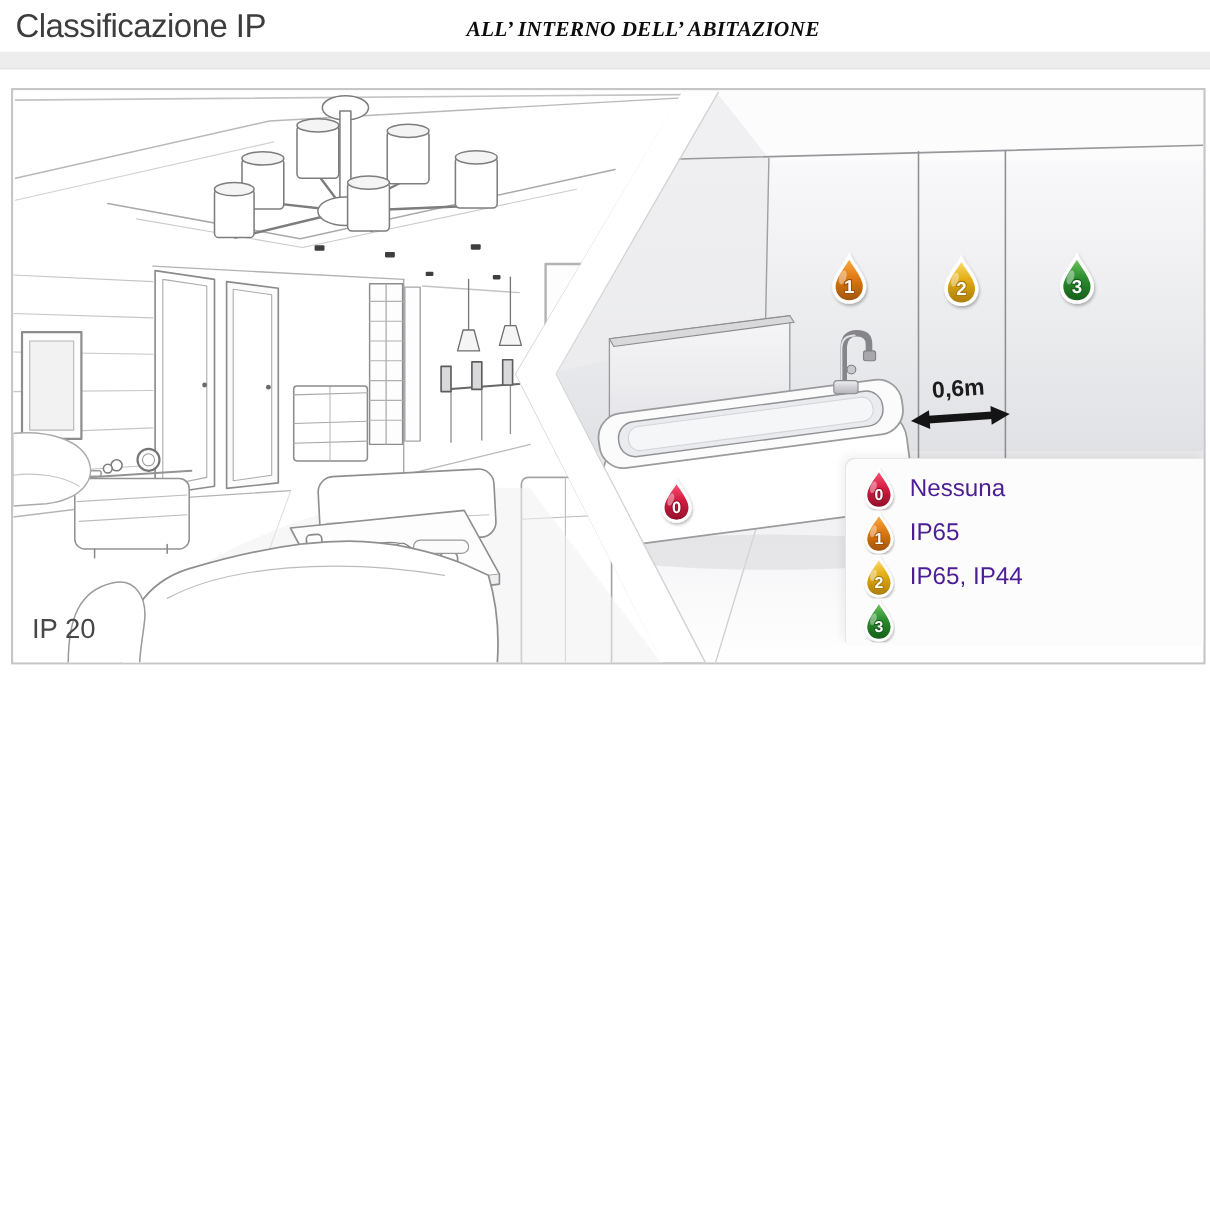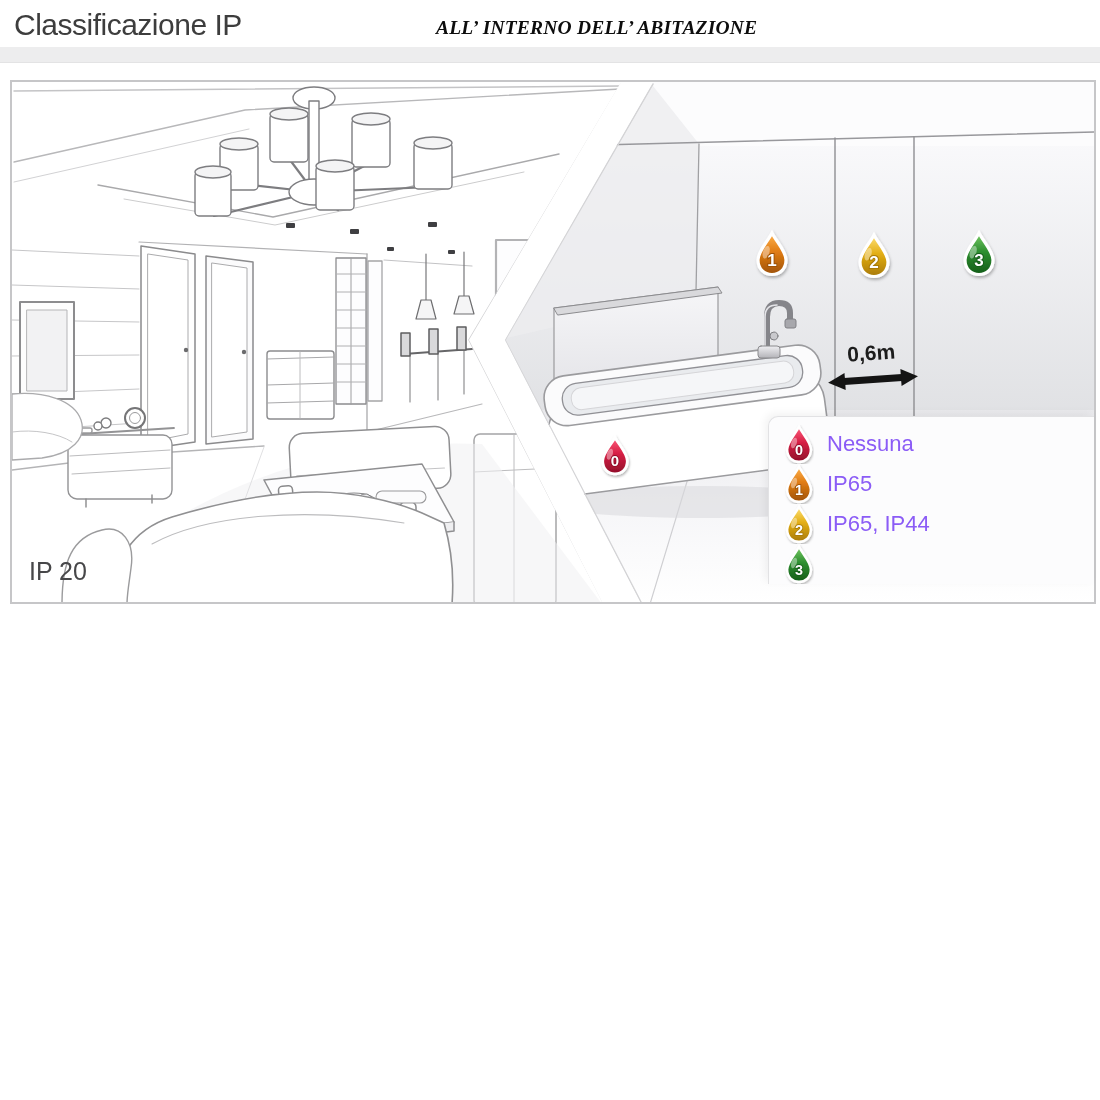--- a/index.html
+++ b/index.html
@@ -1,34 +1,34 @@
 <!DOCTYPE html>
 <html><head>
 <meta charset="utf-8">
 <style>
   html,body{margin:0;padding:0;background:#fff;}
   #page{position:relative;width:1100px;height:1076px;background:#fff;overflow:hidden;
         font-family:"Liberation Sans",sans-serif;}
   .page-title{position:absolute;left:14px;top:8px;font-size:30px;font-weight:400;
         color:#3d3d3d;letter-spacing:-0.5px;white-space:nowrap;}
-  .page-subtitle{position:absolute;left:436px;top:17px;font-size:19.5px;font-weight:bold;
+  .page-subtitle{position:absolute;left:424px;top:17px;font-size:19.5px;font-weight:bold;
         font-style:italic;font-family:"Liberation Serif",serif;color:#0d0d0d;
         letter-spacing:0.2px;white-space:nowrap;}
   .header-band{position:absolute;left:0;top:47px;width:1100px;height:15px;
         background:#ededee;border-bottom:1px solid #e3e3e4;}
   #figure{position:absolute;left:10px;top:80px;width:1082px;height:520px;
         border:2px solid #c6c6c8;background:#fff;}
   #scene-svg{position:absolute;left:0;top:0;}
   
   #legend{position:absolute;left:756px;top:334px;width:326px;height:168px;
         background:#fcfcfd;border-top:1px solid #e2e2e4;border-left:1px solid #e2e2e4;
         border-radius:10px 0 0 0;box-shadow:-3px -3px 8px rgba(0,0,0,0.05);
         display:flex;flex-direction:column;padding-top:7px;box-sizing:border-box;}
   .legend-row{display:flex;align-items:center;height:40px;padding-left:15px;gap:13px;}
-  .legend-label{font-size:22px;color:#8b5cf6;white-space:nowrap;}
+  .legend-label{font-size:22px;color:#4c1d95;white-space:nowrap;}
   .dropnum{font-size:17px;font-weight:bold;fill:#ffffff;text-anchor:middle;
         paint-order:stroke;font-family:"Liberation Sans",sans-serif;}
   svg text{font-family:"Liberation Sans",sans-serif;}
 </style>
 </head>
 <body>
 
 <div id="page">
 
   <div class="page-title">Classificazione IP</div>

